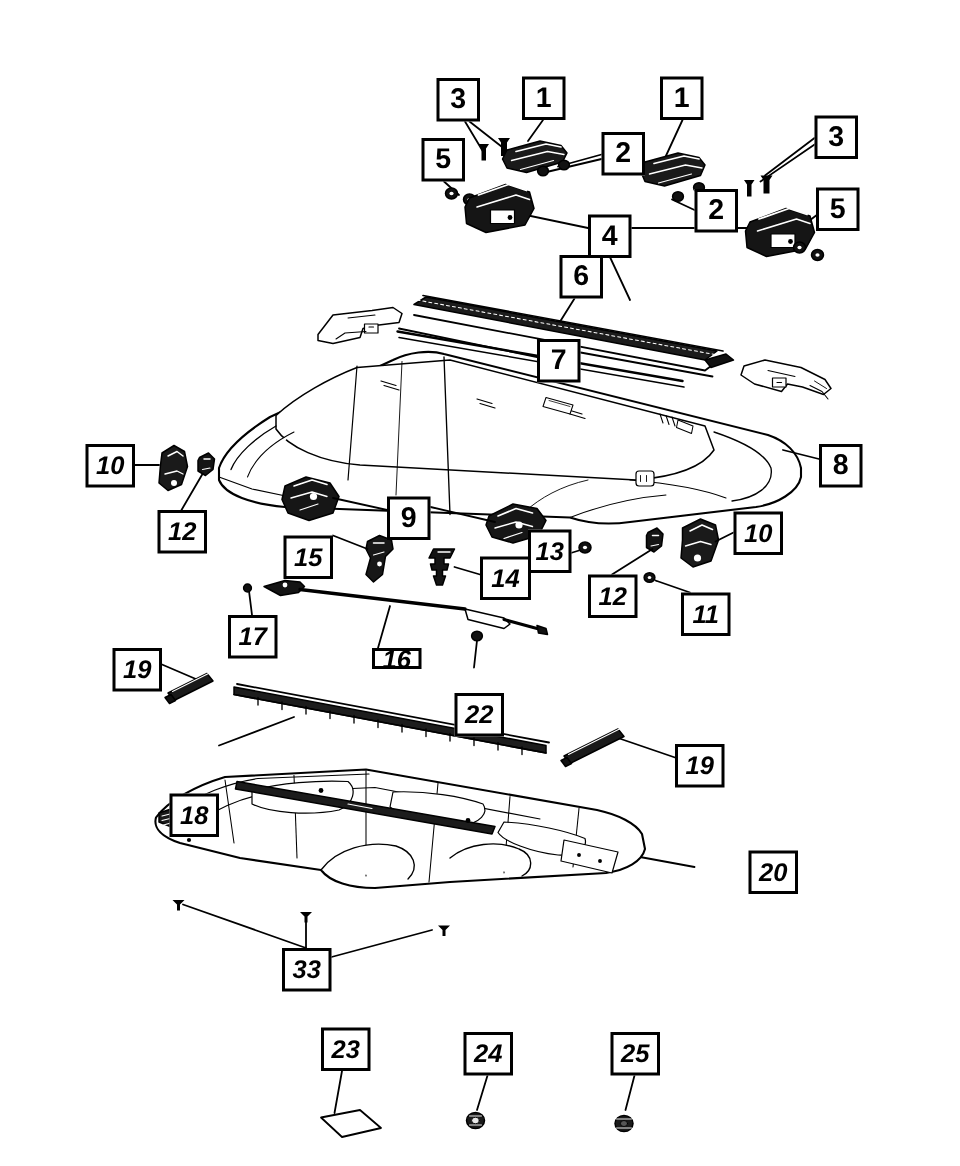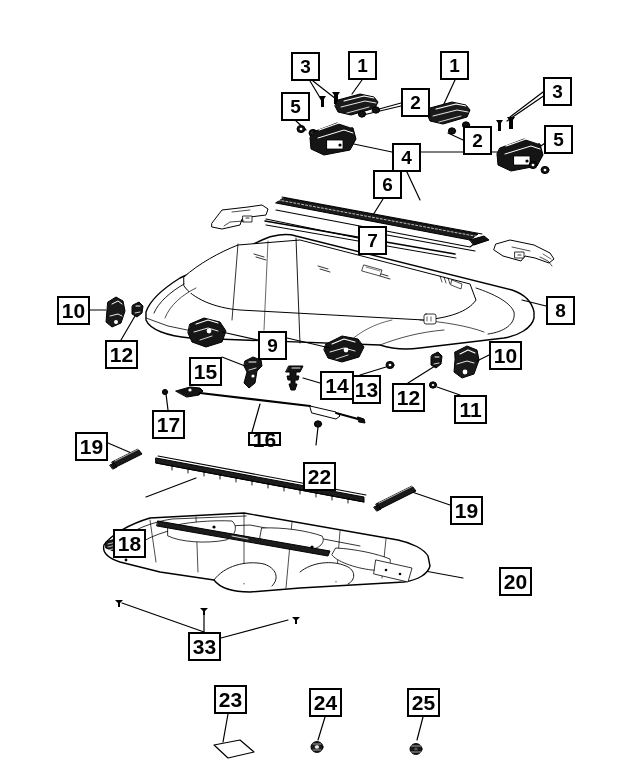--- a/index.html
+++ b/index.html
@@ -22,21 +22,21 @@
     color:#000000;
     font-weight:bold;
     display:flex;
     align-items:center;
     justify-content:center;
     line-height:1;
     letter-spacing:0px;
     z-index:20;
   }
   .c1{width:29px;height:29px;font-size:19px;}
-  .c2{width:33px;height:29px;font-size:21px;}
+  .c2{width:33px;height:29px;font-size:17px;font-style:italic;}
 </style>
 </head>
 <body>
 
 <div id="stage">
 
   <svg id="art" viewBox="0 0 640 777" xmlns="http://www.w3.org/2000/svg">
     <g fill="none" stroke="#000" stroke-width="1" stroke-linecap="round" stroke-linejoin="round">
 
       <g stroke-width="1.2">
@@ -408,21 +408,21 @@
       <div class="callout c1" style="left: 392px; top: 143px; width: 29px; height: 29px;">4</div>
       <div class="callout c1" style="left: 373px; top: 170px; width: 29px; height: 29px;">6</div>
       <div class="callout c1" style="left: 358px; top: 226px; width: 29px; height: 29px;">7</div>
       <div class="callout c2" style="left: 57px; top: 296px; width: 33px; height: 29px;">10</div>
       <div class="callout c1" style="left: 546px; top: 296px; width: 29px; height: 29px;">8</div>
       <div class="callout c2" style="left: 105px; top: 340px; width: 33px; height: 29px;">12</div>
       <div class="callout c1" style="left: 258px; top: 331px; width: 29px; height: 29px;">9</div>
       <div class="callout c2" style="left: 489px; top: 341px; width: 33px; height: 29px;">10</div>
       <div class="callout c2" style="left: 189px; top: 357px; width: 33px; height: 29px;">15</div>
       <div class="callout c2" style="left: 320px; top: 371px; width: 34px; height: 29px;">14</div>
-      <div class="callout c2" style="left: 352px; top: 375px; width: 29px; height: 29px;">13</div>
+      <div class="callout c2" style="left: 352px; top: 353px; width: 29px; height: 29px;">13</div>
       <div class="callout c2" style="left: 392px; top: 383px; width: 33px; height: 29px;">12</div>
       <div class="callout c2" style="left: 454px; top: 395px; width: 33px; height: 29px;">11</div>
       <div class="callout c2" style="left: 152px; top: 410px; width: 33px; height: 29px;">17</div>
       <div class="callout c2" style="left: 75px; top: 432px; width: 33px; height: 29px;">19</div>
       <div class="callout c2" style="left: 248px; top: 432px; width: 33px; height: 14px;">16</div>
       <div class="callout c2" style="left: 303px; top: 445px; width: 33px; height: 29px; margin-top: 17px;">22</div>
       <div class="callout c2" style="left: 113px; top: 491px; width: 33px; height: 29px; margin-top: 38px;">18</div>
       <div class="callout c2" style="left: 450px; top: 496px; width: 33px; height: 29px;">19</div>
       <div class="callout c2" style="left: 463px; top: 567px; width: 33px; height: 29px; margin-left: 36px;">20</div>
       <div class="callout c2" style="left: 188px; top: 632px; width: 33px; height: 29px;">33</div>

